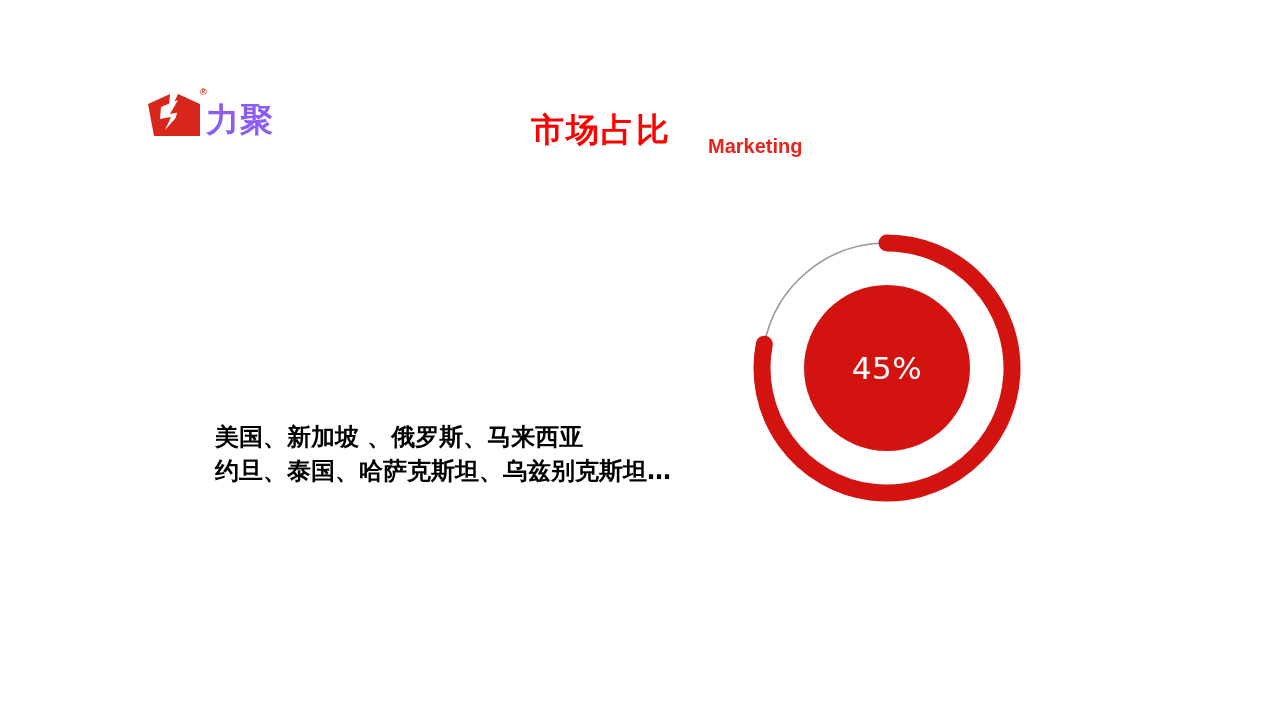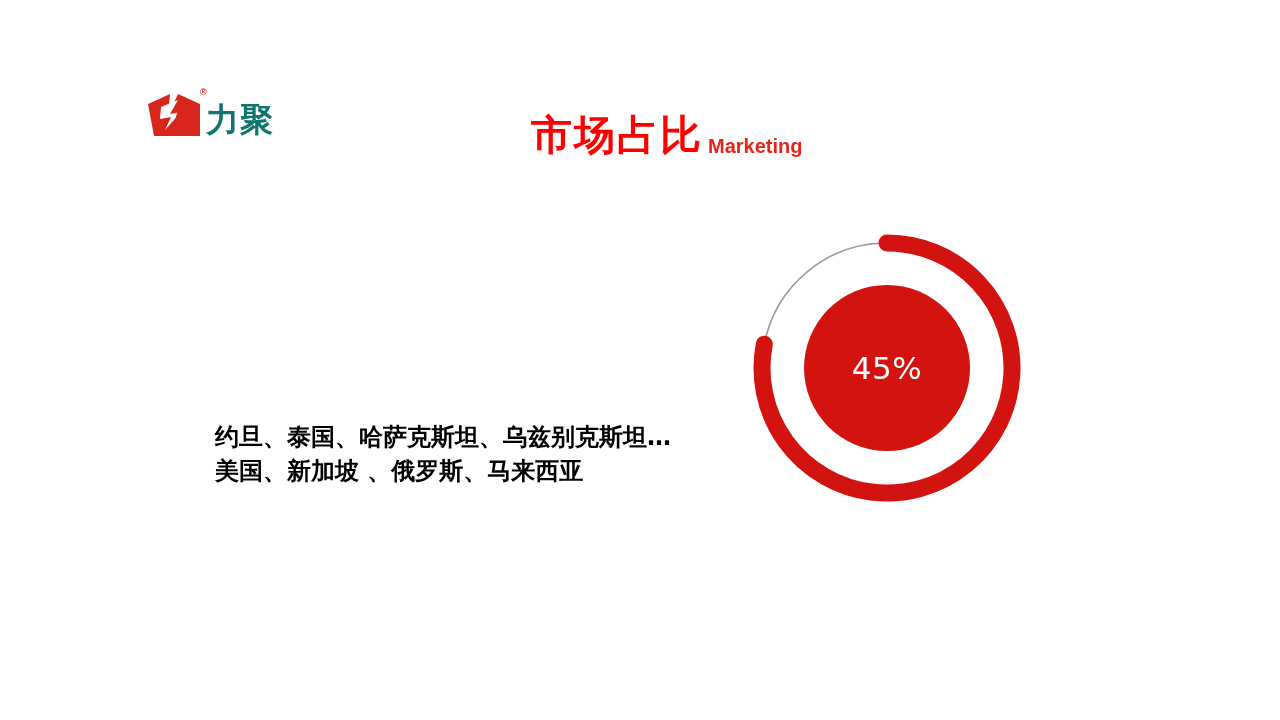--- a/index.html
+++ b/index.html
@@ -41,32 +41,32 @@
     color: #D9261C;
     font-weight: bold;
     line-height: 1;
   }
   .logo-text {
     position: absolute;
     left: 58px;
     top: 10px;
     font-size: 33px;
     font-weight: bold;
-    color: #0f766e;
+    color: #8b5cf6;
     letter-spacing: 1px;
     font-family: "DejaVu Sans", "Liberation Sans", sans-serif;
     white-space: nowrap;
   }
 
   
   .title-cn {
     position: absolute;
     left: 531px;
     top: 108px;
-    font-size: 41px;
+    font-size: 33px;
     font-weight: bold;
     color: #FF0000;
     letter-spacing: 2px;
     white-space: nowrap;
     font-family: "DejaVu Sans", "Liberation Sans", sans-serif;
   }
   .title-en {
     position: absolute;
     left: 708px;
     top: 135px;
@@ -166,22 +166,22 @@
     <span class="logo-text">力聚</span>
   </div>
 
   <div class="title-cn">市场占比</div>
   <div class="title-en">Marketing</div>
 
   <div class="body-block">
   </div>
 
   <div class="global-block">
+    <p class="global-line">美国、新加坡 、俄罗斯、马来西亚</p>
     <p class="global-line">约旦、泰国、哈萨克斯坦、乌兹别克斯坦…</p>
-    <p class="global-line">美国、新加坡 、俄罗斯、马来西亚</p>
   </div>
 
   <div class="donut">
     <svg width="270" height="270" viewBox="0 0 270 270">
 
       <path id="track-arc" fill="none" stroke="#9B9B9B" stroke-width="1.6" stroke-linecap="round" d="M 12.30 111.15 A 125 125 0 0 1 135.00 10.00"></path>
 
       <path id="value-arc" fill="none" stroke="#D2130F" stroke-width="17" stroke-linecap="round" d="M 135.00 10.00 A 125 125 0 1 1 12.30 111.15"></path>
 
       <circle id="center-disc" cx="135" cy="135" r="83" fill="#D2130F"></circle>

